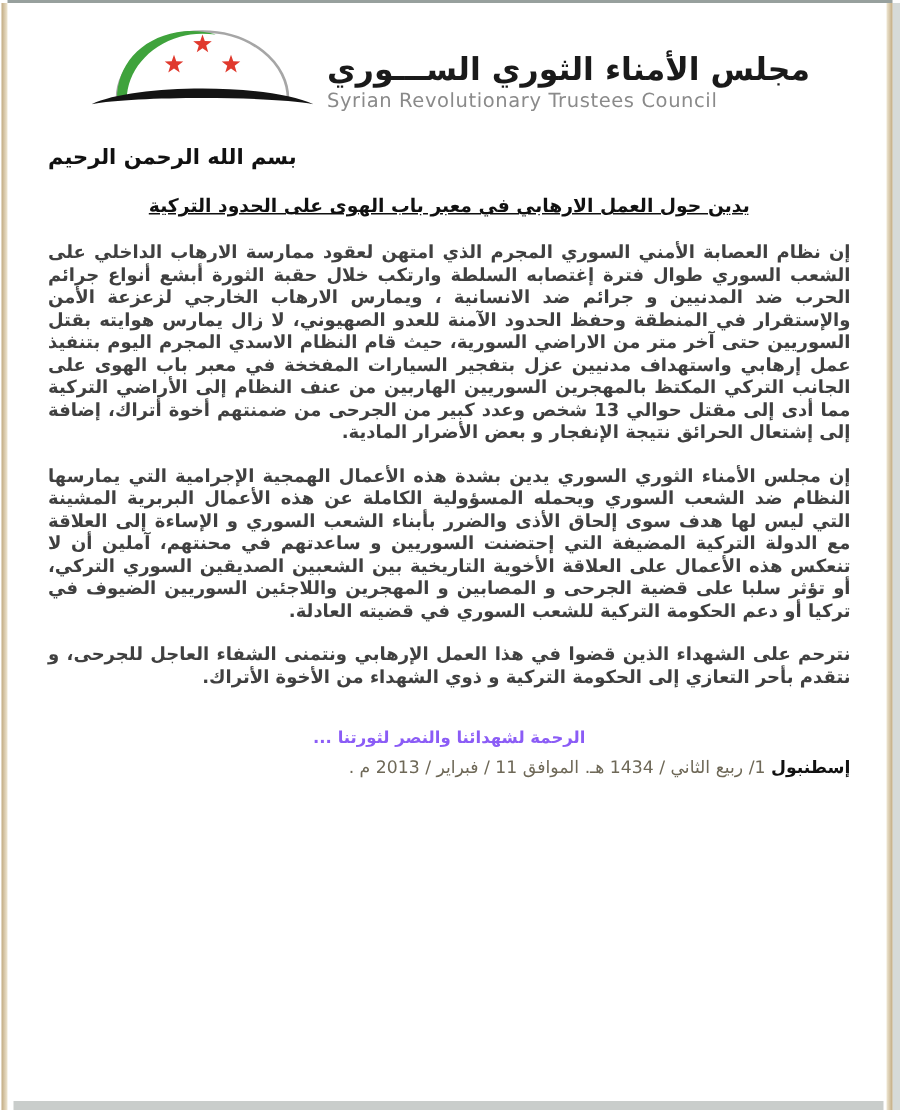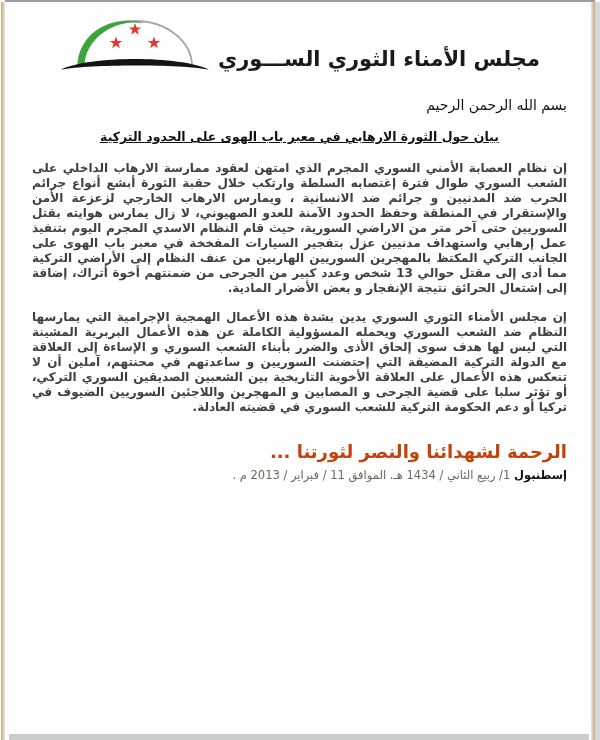--- a/index.html
+++ b/index.html
@@ -27,34 +27,34 @@
     font-size:21px;font-weight:bold;color:#1a1a1a;
     direction:rtl;line-height:1.5;white-space:nowrap;
   }
   .en-title{
     font-size:13px;color:#8a8a8a;letter-spacing:0.4px;
     margin-top:-2px;white-space:nowrap;
   }
 
   main{margin:0 33px 0 32px;direction:rtl;color:#111111;}
   .bismillah{
-    text-align:right;font-weight:normal;font-size:14px;margin-top:21px;color:#111;
+    text-align:left;font-weight:bold;font-size:14px;margin-top:21px;color:#111;
   }
   .doc-heading{
     text-align:center;font-weight:bold;font-size:12.5px;
     text-decoration:underline;margin-top:16px;color:#111;
   }
   p.body{
     margin:14px 0 0 0;
     font-size:12px;font-weight:bold;line-height:15px;
     text-align:justify;color:#404040;
   }
   p.body:first-of-type{margin-top:17px;}
   .closing{
-    margin:26px 0 0 0;font-size:18px;font-weight:bold;text-align:right;color:#c2410c;
+    margin:26px 0 0 0;font-size:11px;font-weight:bold;text-align:center;color:#8b5cf6;
   }
   .signature{
     margin:7px 0 0 0;font-size:12.2px;font-weight:bold;text-align:right;color:#111;
   }
   .dateline{
     margin:6px 0 0 0;font-size:11.5px;text-align:right;
   }
   .dateline .city{font-weight:bold;color:#111;margin-top:24px;}
   .dateline .rest{font-weight:normal;color:#6e6857;margin-top:24px;}
 </style>
@@ -79,27 +79,29 @@
       <path d="M 1 57.5 C 30 43.5 120 43.5 149 57.5 C 120 52 30 52 1 57.5 Z" fill="#141414"></path>
 
       <g fill="#e0392d">
         <path transform="translate(75,17.5)" d="M0,-6.5 L1.53,-2.1 L6.18,-2.01 L2.47,0.8 L3.82,5.26 L0,2.6 L-3.82,5.26 L-2.47,0.8 L-6.18,-2.01 L-1.53,-2.1 Z"></path>
         <path transform="translate(56,31)" d="M0,-6.5 L1.53,-2.1 L6.18,-2.01 L2.47,0.8 L3.82,5.26 L0,2.6 L-3.82,5.26 L-2.47,0.8 L-6.18,-2.01 L-1.53,-2.1 Z"></path>
         <path transform="translate(94,31)" d="M0,-6.5 L1.53,-2.1 L6.18,-2.01 L2.47,0.8 L3.82,5.26 L0,2.6 L-3.82,5.26 L-2.47,0.8 L-6.18,-2.01 L-1.53,-2.1 Z"></path>
       </g>
     </svg>
     <div class="titles">
       <div class="ar-title">مجلس الأمناء الثوري الســـوري</div>
+      <div class="en-title">Syrian Revolutionary Trustees Council</div>
     </div>
   </header>
 
   <main>
     <div class="bismillah">بسم الله الرحمن الرحيم</div>
-    <div class="doc-heading">بيان حول الثورة الارهابي في معبر باب الهوى على الحدود التركية</div>
+    <div class="doc-heading">يدين حول العمل الارهابي في معبر باب الهوى على الحدود التركية</div>
 
     <p class="body">إن نظام العصابة الأمني السوري المجرم الذي امتهن لعقود ممارسة الارهاب الداخلي على الشعب السوري طوال فترة إغتصابه السلطة وارتكب خلال حقبة الثورة أبشع أنواع جرائم الحرب ضد المدنيين و جرائم ضد الانسانية ، ويمارس الارهاب الخارجي لزعزعة الأمن والإستقرار في المنطقة وحفظ الحدود الآمنة للعدو الصهيوني، لا زال يمارس هوايته بقتل السوريين حتى آخر متر من الاراضي السورية، حيث قام النظام الاسدي المجرم اليوم بتنفيذ عمل إرهابي واستهداف مدنيين عزل بتفجير السيارات المفخخة في معبر باب الهوى على الجانب التركي المكتظ بالمهجرين السوريين الهاربين من عنف النظام إلى الأراضي التركية مما أدى إلى مقتل حوالي 13 شخص وعدد كبير من الجرحى من ضمنتهم أخوة أتراك، إضافة إلى إشتعال الحرائق نتيجة الإنفجار و بعض الأضرار المادية.</p>
     <p class="body">إن مجلس الأمناء الثوري السوري يدين بشدة هذه الأعمال الهمجية الإجرامية التي يمارسها النظام ضد الشعب السوري ويحمله المسؤولية الكاملة عن هذه الأعمال البربرية المشينة التي ليس لها هدف سوى إلحاق الأذى والضرر بأبناء الشعب السوري و الإساءة إلى العلاقة مع الدولة التركية المضيفة التي إحتضنت السوريين و ساعدتهم في محنتهم، آملين أن لا تنعكس هذه الأعمال على العلاقة الأخوية التاريخية بين الشعبين الصديقين السوري التركي، أو تؤثر سلبا على قضية الجرحى و المصابين و المهجرين واللاجئين السوريين الضيوف في تركيا أو دعم الحكومة التركية للشعب السوري في قضيته العادلة.</p>
+    <p class="body">نترحم على الشهداء الذين قضوا في هذا العمل الإرهابي ونتمنى الشفاء العاجل للجرحى، و نتقدم بأحر التعازي إلى الحكومة التركية و ذوي الشهداء من الأخوة الأتراك.</p>
 
     <p class="closing">الرحمة لشهدائنا والنصر لثورتنا ...</p>
     <p class="dateline"><span class="city">إسطنبول</span> <span class="rest">1/ ربيع الثاني / 1434 هـ. الموافق 11 / فبراير / 2013 م .</span></p>
   </main>
 
 </div>
 
 </body></html>

